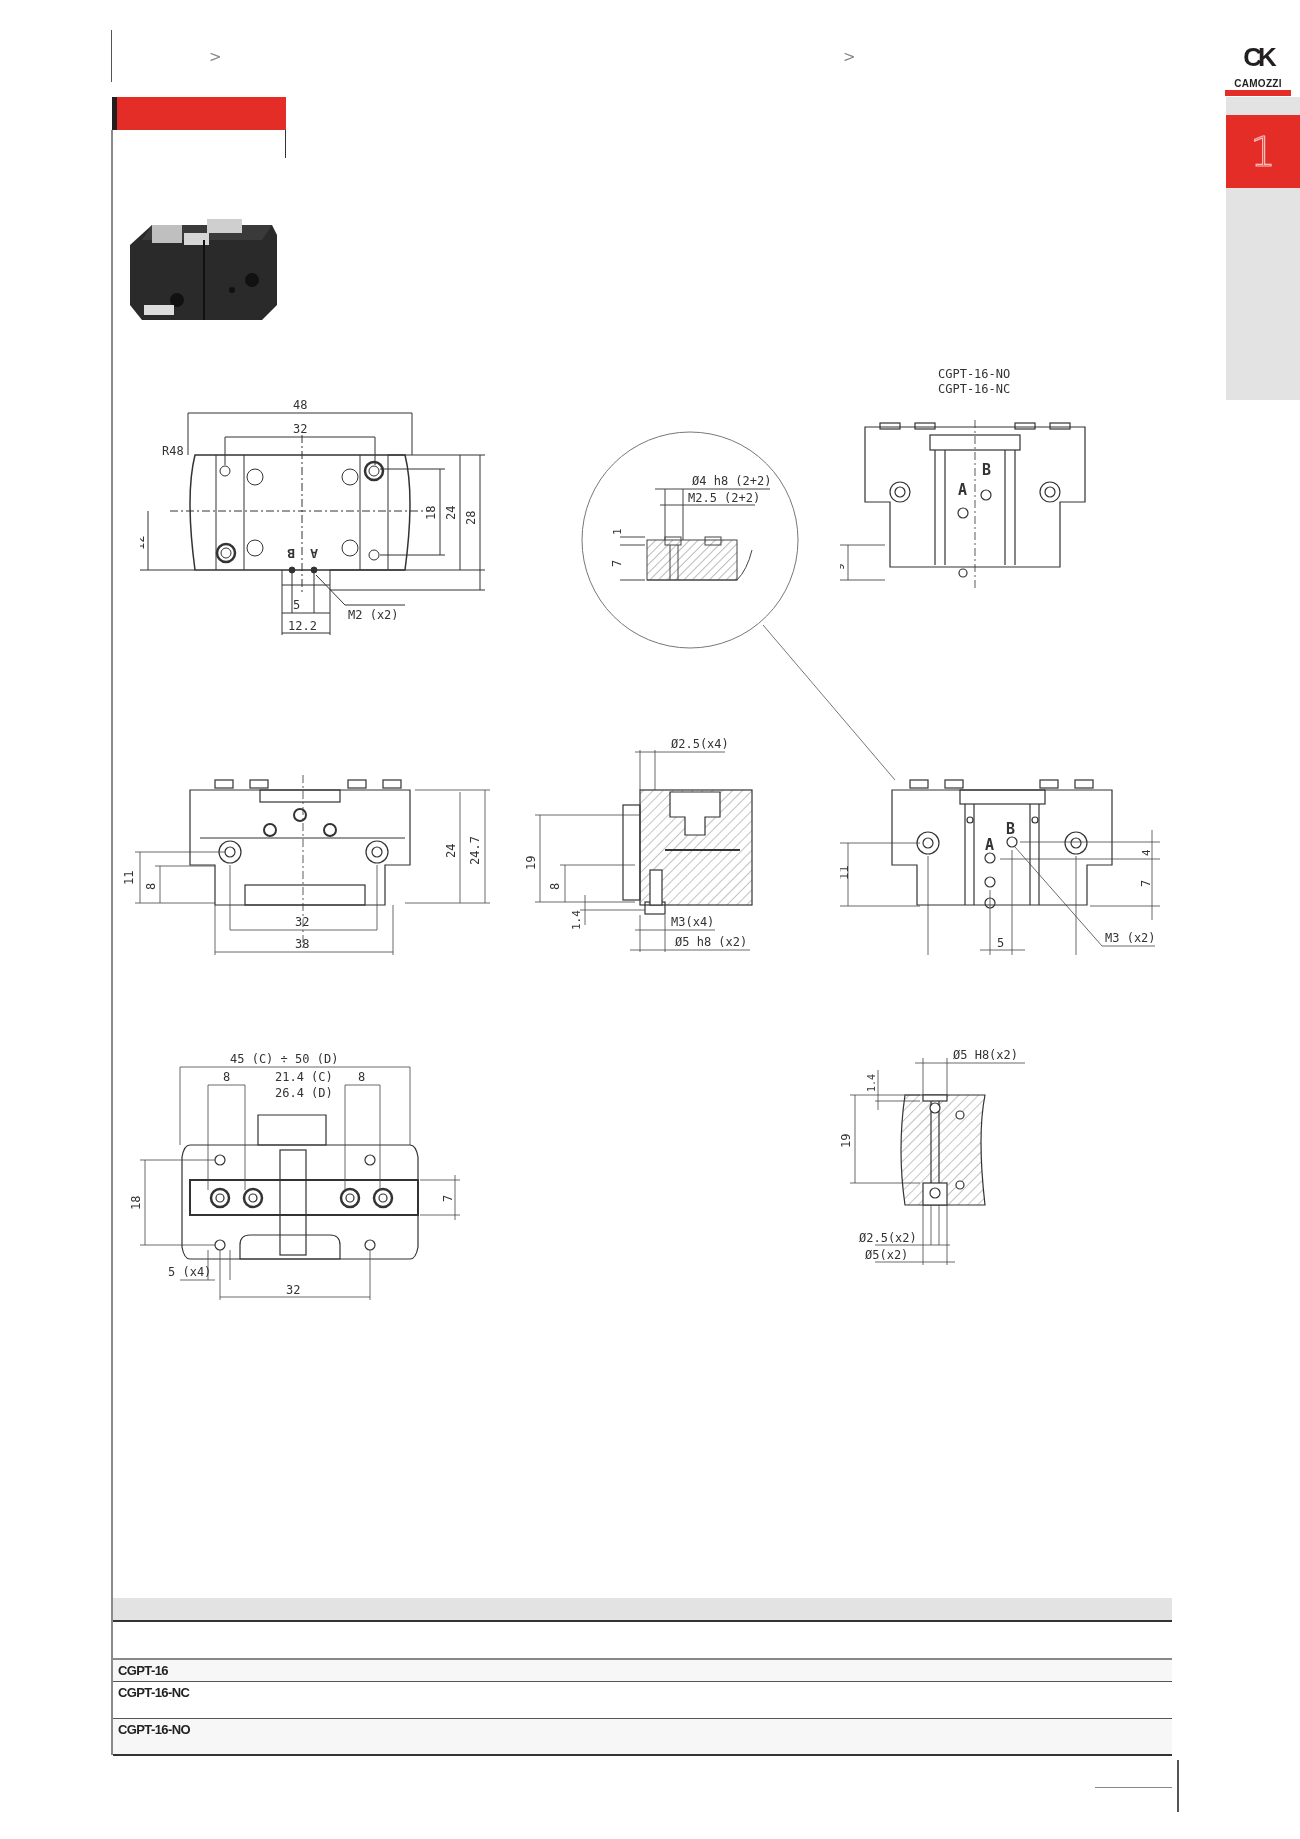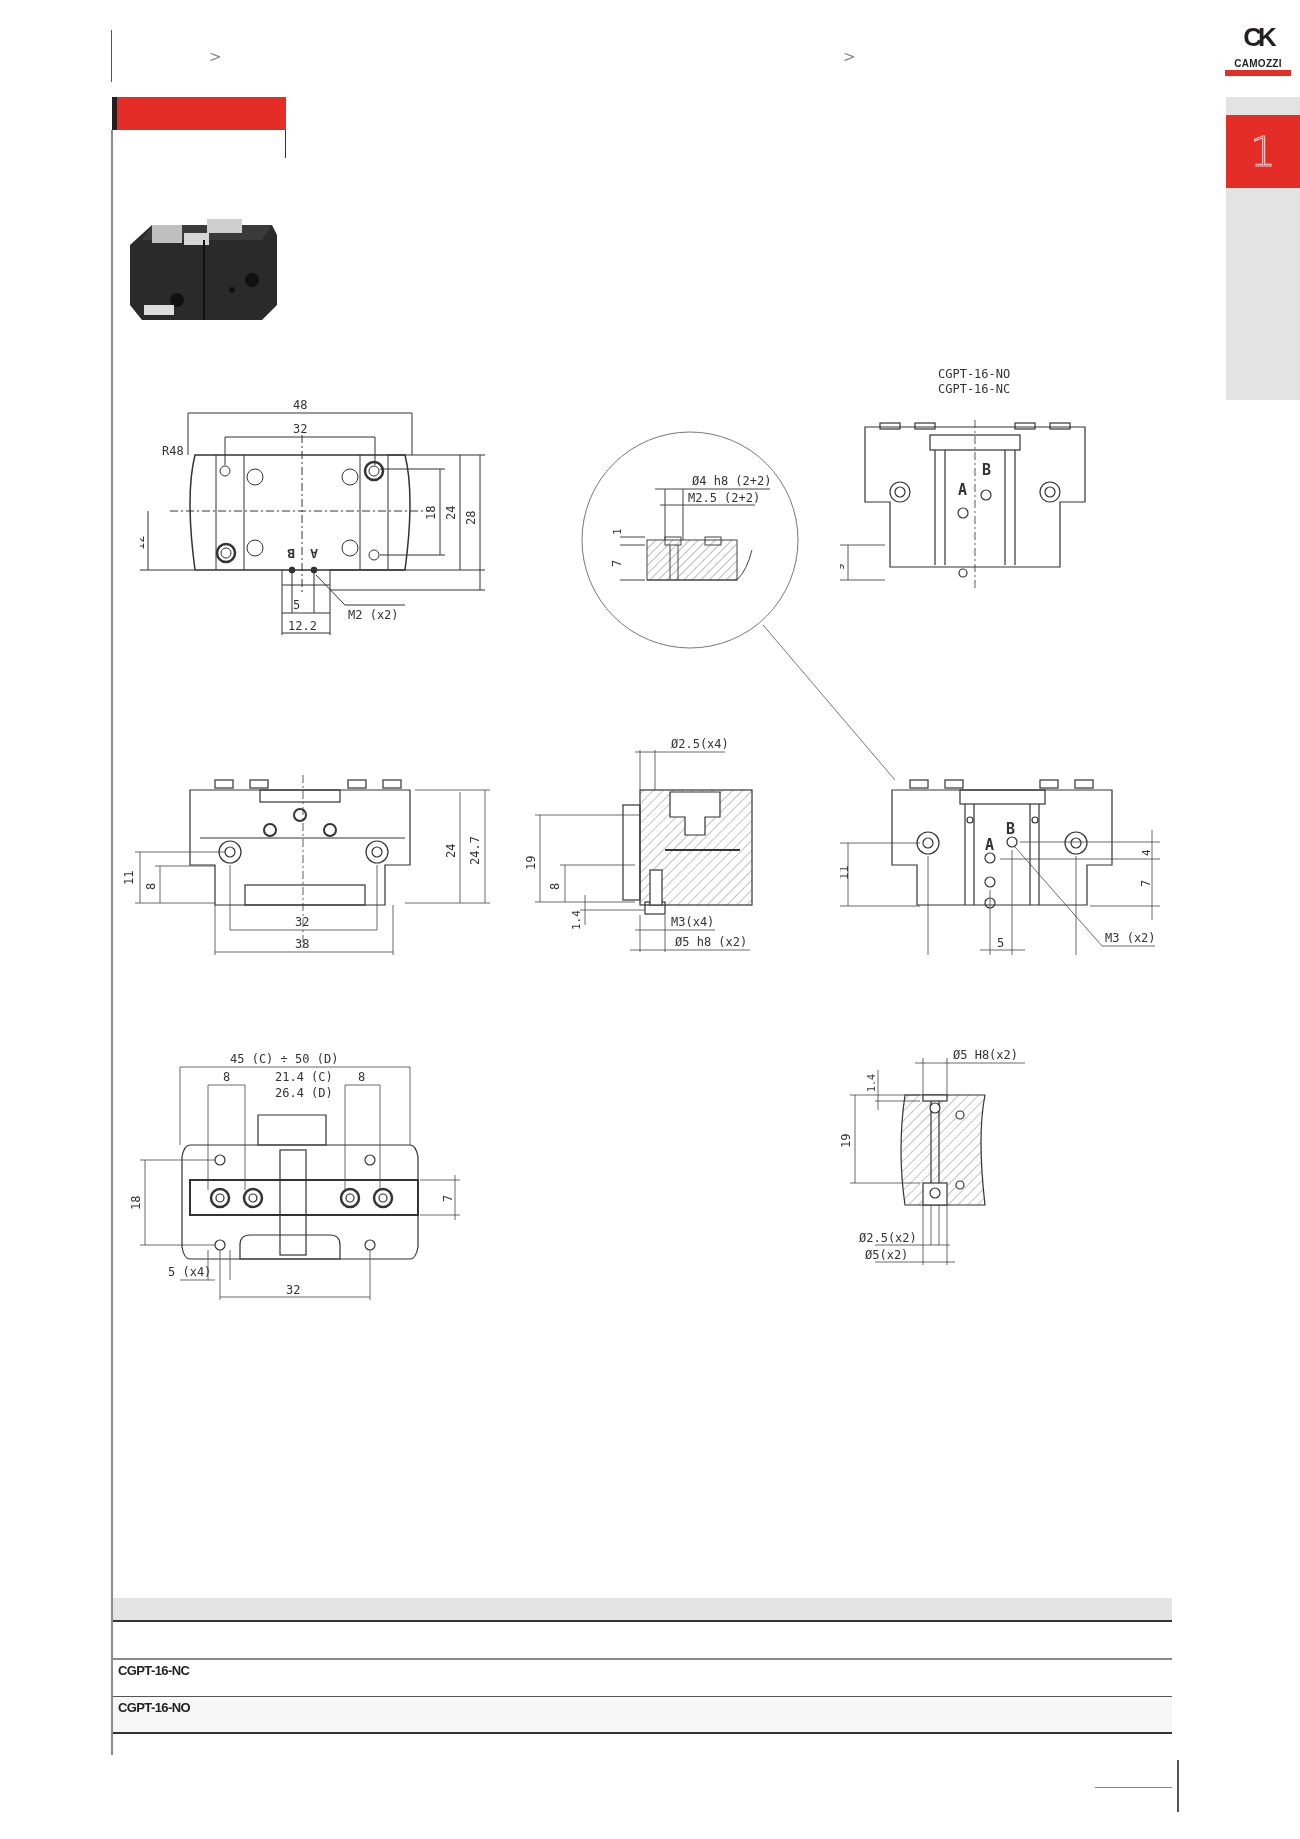--- a/index.html
+++ b/index.html
@@ -3,21 +3,21 @@
 <meta charset="utf-8">
 <style>
   html, body { margin:0; padding:0; background:#ffffff; }
   body { width:1300px; height:1839px; position:relative; overflow:hidden; font-family:"Liberation Sans", sans-serif; color:#222; }
   .abs { position:absolute; }
   .vrule-top { left:111px; top:30px; width:1px; height:52px; background:#555; }
   .crumb { font-size:15px; color:#888; font-family:"DejaVu Sans", sans-serif; }
   .red-tab { left:112px; top:97px; width:174px; height:33px; background:#e52d27; border-left:5px solid #231f20; box-sizing:border-box; }
   .title-frame { left:285px; top:130px; width:1px; height:28px; background:#333; }
   .main-rule { left:111px; top:130px; width:2px; height:1625px; background:#8a8a8a; }
-  .logo { left:1225px; top:26px; width:66px; height:46px; }
+  .logo { left:1225px; top:46px; width:66px; height:46px; }
   .logo-mark { font-family:"Liberation Sans", sans-serif; font-weight:bold; font-size:26px; color:#231f20; text-align:center; line-height:22px; letter-spacing:-4px; }
   .logo-word { font-weight:bold; font-size:10px; color:#231f20; text-align:center; letter-spacing:0.3px;margin-top:10px; }
   .logo-bar { height:6px; background:#e52d27; margin-top:1px; }
   .side-gray { left:1226px; top:97px; width:74px; height:303px; background:#e3e3e3; }
   .side-red { left:1226px; top:115px; width:74px; height:73px; background:#e52d27; display:flex; align-items:center; justify-content:center; }
   .side-num { font-size:40px; color:#e52d27; -webkit-text-stroke:1.2px #f6c0bd; font-family:"DejaVu Sans", sans-serif; font-weight:300; }
   .product-photo { left:122px; top:205px; width:163px; height:120px; }
   svg text { font-family:"DejaVu Sans Mono", monospace; fill:#333; }
   .table-wrap { left:113px; top:1598px; width:1059px; }
   .thead { height:22px; background:#e3e3e3; border-bottom:2px solid #333; }
@@ -411,20 +411,23 @@
   <text x="118" y="19" font-size="12">Ø5 H8(x2)</text>
   <text x="40" y="52" font-size="10" transform="rotate(-90 40 52)">1.4</text>
   <text x="15" y="108" font-size="12" transform="rotate(-90 15 108)">19</text>
   <text x="24" y="202" font-size="12">Ø2.5(x2)</text>
   <text x="30" y="219" font-size="12">Ø5(x2)</text>
 </svg>
 
 <div class="abs table-wrap">
   <div class="thead"></div>
   <div class="tsub"></div>
+  <div class="trow r1">
+    <span>CGPT-16</span>
+  </div>
   <div class="trow r2">
     <span>CGPT-16-NC</span>
   </div>
   <div class="trow r3">
     <span>CGPT-16-NO</span>
   </div>
 </div>
 
 <div class="abs page-line"></div>
 <div class="abs page-vline"></div>

